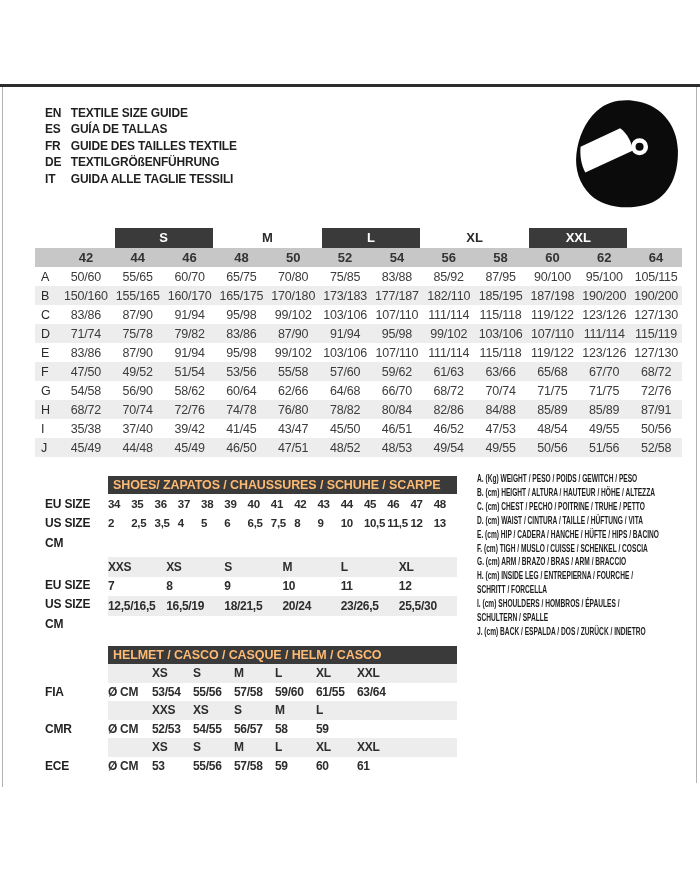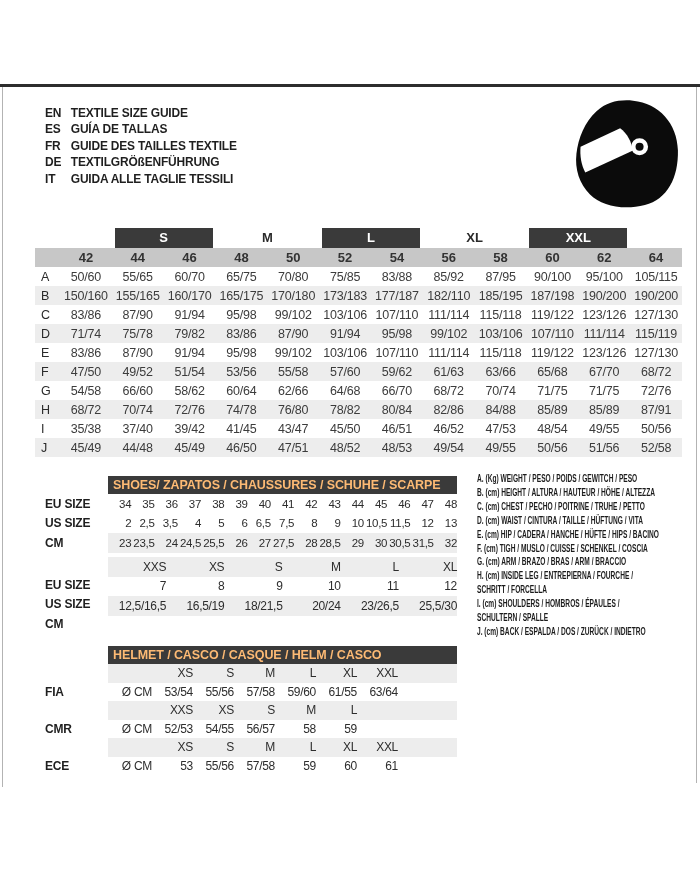--- a/index.html
+++ b/index.html
@@ -26,21 +26,21 @@
   .tsizes{height:19px;background:#c7c7c7;font-weight:bold;font-size:13px;text-align:center;color:#333;}
   .trow{height:19px;font-size:12.5px;text-align:center;color:#3c3c3c;letter-spacing:-.2px;}
   .trow.alt{background:#ededed;}
   .trow .key{text-align:left;padding-left:6px;color:#2a2a2a;}
   
   .section{display:flex;}
   .labels{width:63px;display:flex;flex-direction:column;}
   .lbl{display:flex;align-items:center;font-weight:bold;font-size:12px;letter-spacing:-.2px;}
   .stable{width:349px;display:flex;flex-direction:column;}
   .sbar{height:18px;background:#3a3a3a;color:#fdba74;font-weight:bold;font-size:12.5px;display:flex;align-items:center;padding-left:5px;letter-spacing:-.1px;white-space:nowrap;}
-  .srow{display:grid;align-items:center;text-align:right;font-weight:normal;font-size:12px;letter-spacing:-.3px;color:#2d2d2d;}
+  .srow{display:grid;align-items:center;text-align:left;font-weight:bold;font-size:12px;letter-spacing:-.3px;color:#2d2d2d;}
   .srow.shade{background:#ededed;}
   .shoes{left:45px;top:476px;}
   .shoes .srow{grid-template-columns:repeat(15,1fr);height:19.5px;font-size:11.5px;}
   .shoes .lbl{height:19.5px;}
   .gloves{left:45px;top:557px;}
   .gloves .srow{grid-template-columns:repeat(6,1fr);height:19.5px;}
   .gloves .lbl{height:19.5px;}
   .helmetsec{left:45px;top:646px;}
   .helmetsec .srow{grid-template-columns:44px repeat(6,41px) 1fr;height:18.5px;}
   .helmetsec .lbl{height:18.5px;}
@@ -198,21 +198,21 @@
         <div>59/62</div>
         <div>61/63</div>
         <div>63/66</div>
         <div>65/68</div>
         <div>67/70</div>
         <div>68/72</div>
       </div>
       <div class="tgrid trow">
         <div class="key">G</div>
         <div>54/58</div>
-        <div>66/60</div>
+        <div>56/90</div>
         <div>58/62</div>
         <div>60/64</div>
         <div>62/66</div>
         <div>64/68</div>
         <div>66/70</div>
         <div>68/72</div>
         <div>70/74</div>
         <div>71/75</div>
         <div>71/75</div>
         <div>72/76</div>
@@ -302,37 +302,20 @@
           <div>6,5</div>
           <div>7,5</div>
           <div>8</div>
           <div>9</div>
           <div>10</div>
           <div>10,5</div>
           <div>11,5</div>
           <div>12</div>
           <div>13</div>
         </div>
-        <div class="srow shade">
-          <div>23</div>
-          <div>23,5</div>
-          <div>24</div>
-          <div>24,5</div>
-          <div>25,5</div>
-          <div>26</div>
-          <div>27</div>
-          <div>27,5</div>
-          <div>28</div>
-          <div>28,5</div>
-          <div>29</div>
-          <div>30</div>
-          <div>30,5</div>
-          <div>31,5</div>
-          <div>32</div>
-        </div>
       </div>
   </div>
 </div>
 
 <div class="abs section gloves">
   <div class="labels" id="gloves-labels">
       <div class="spacer18"></div>
       <div class="lbl">EU SIZE</div>
       <div class="lbl">US SIZE</div>
       <div class="lbl">CM</div>

